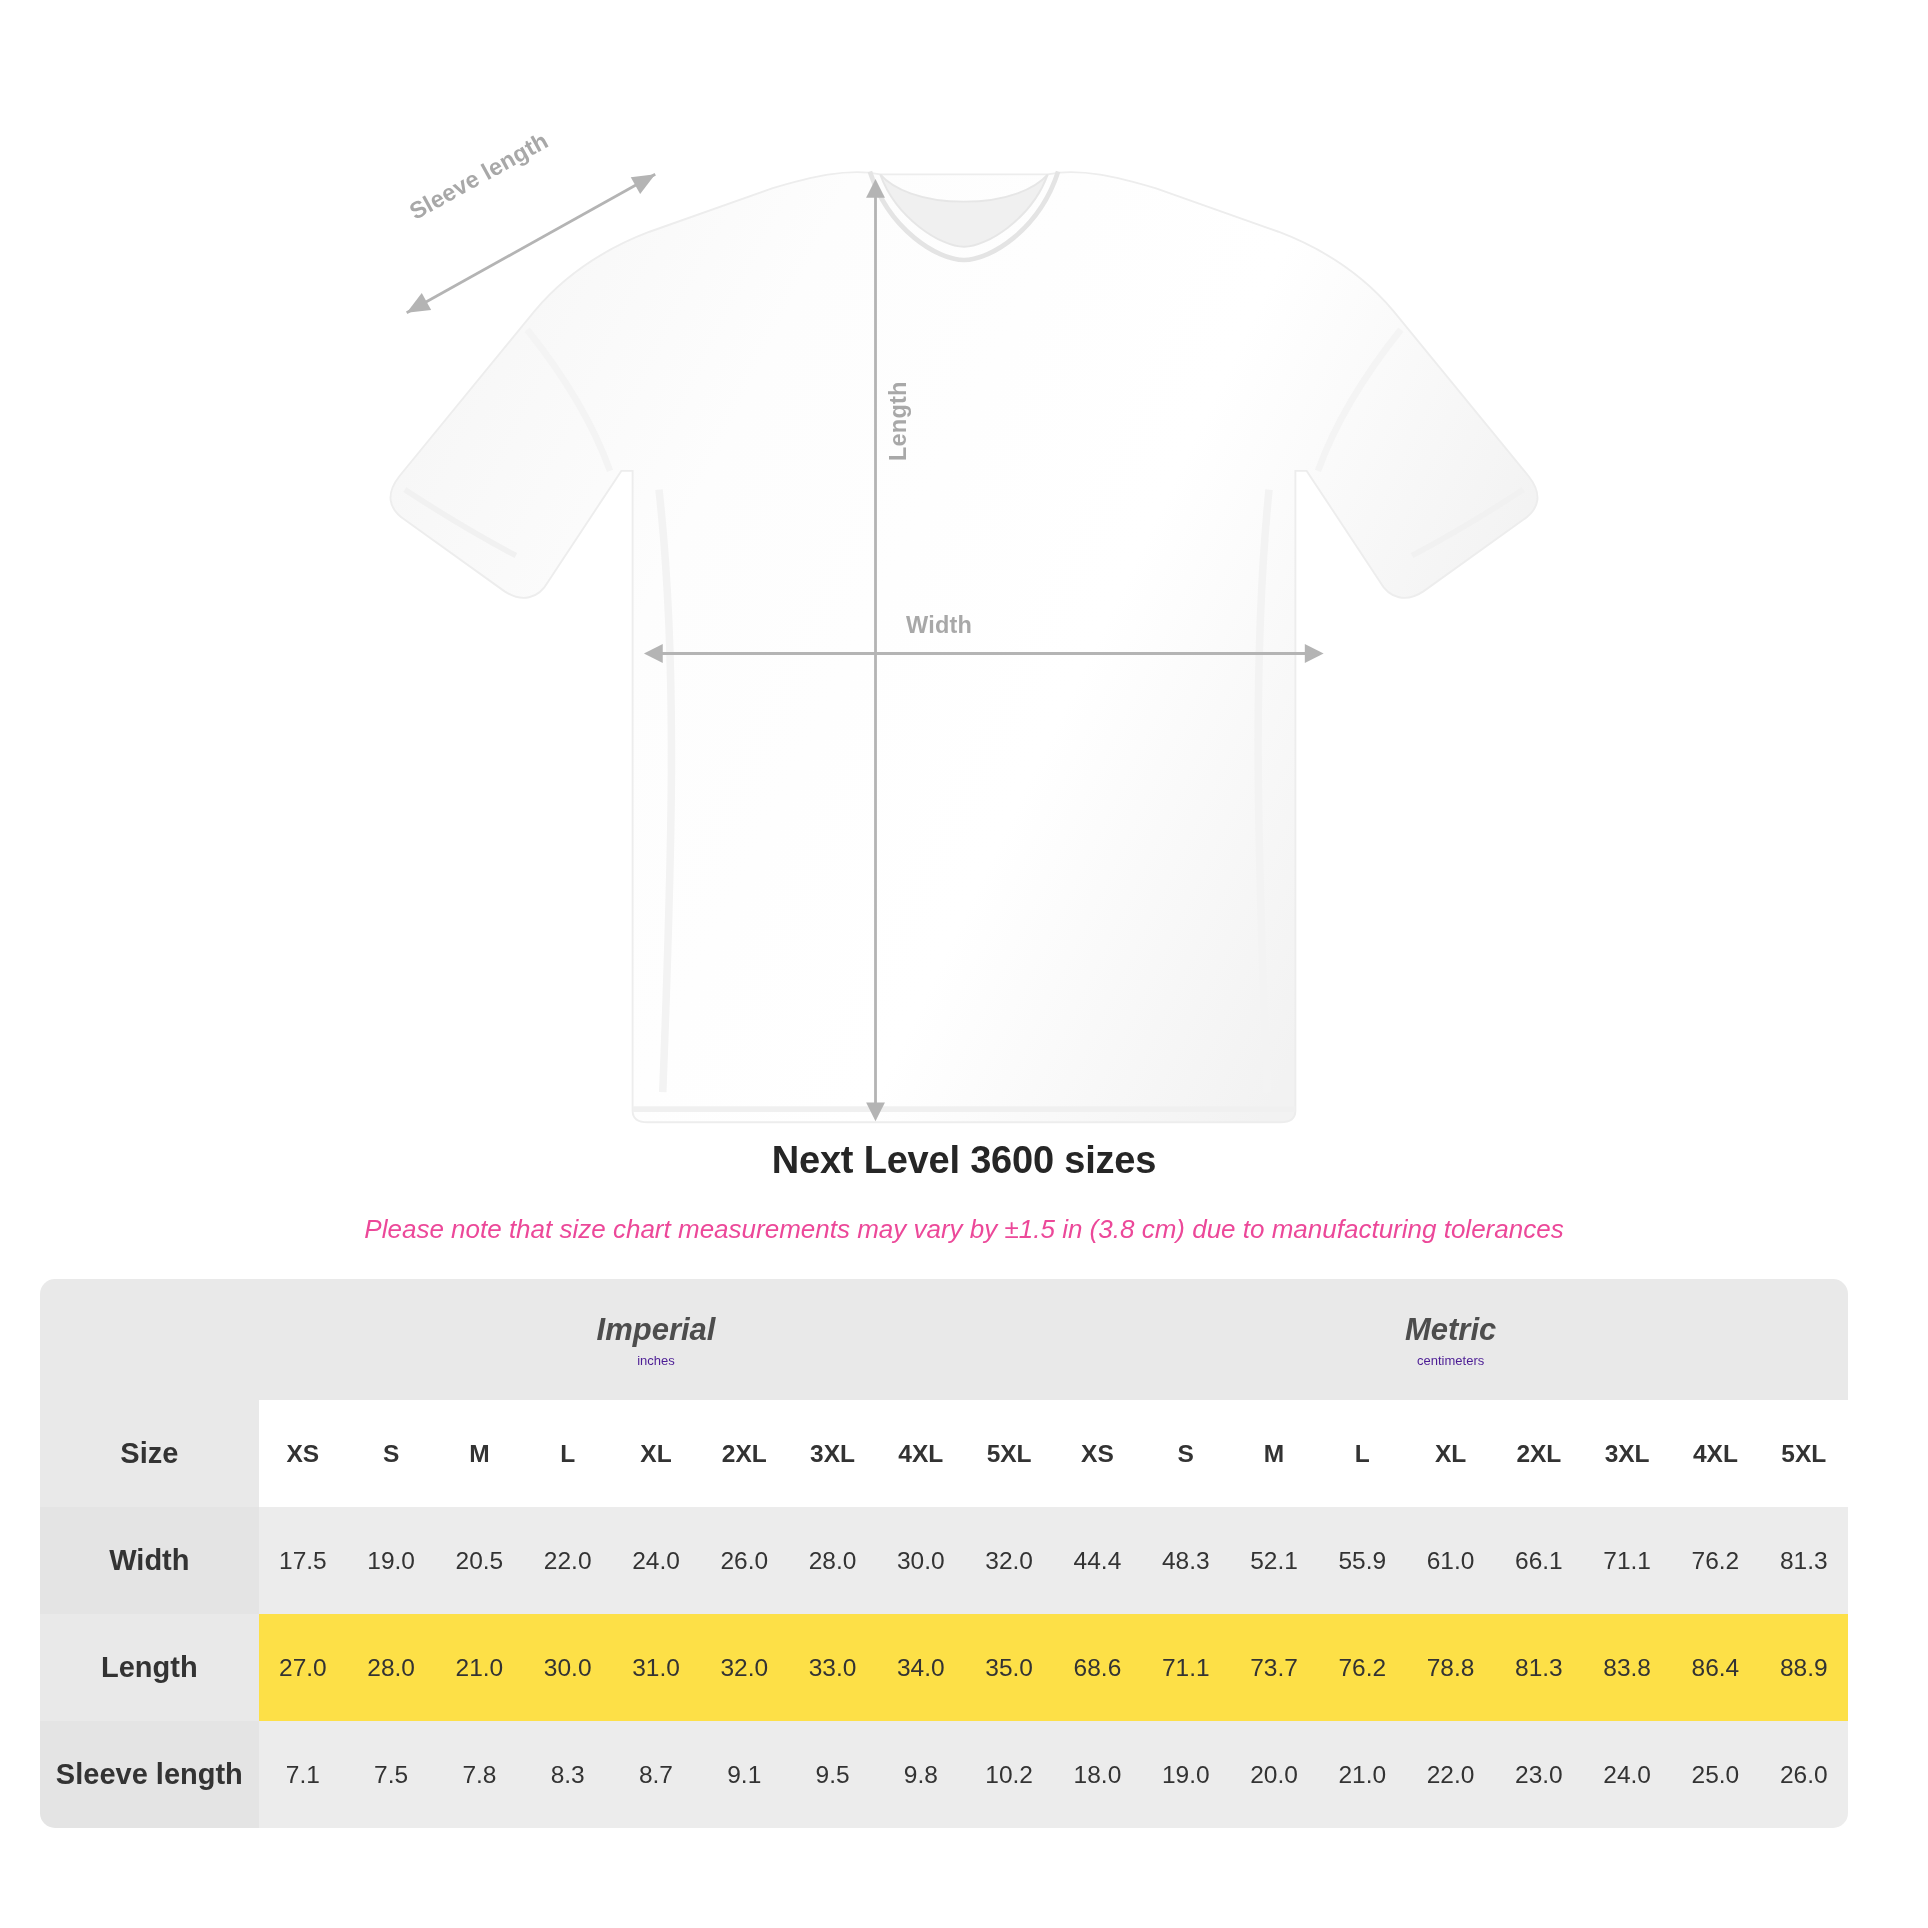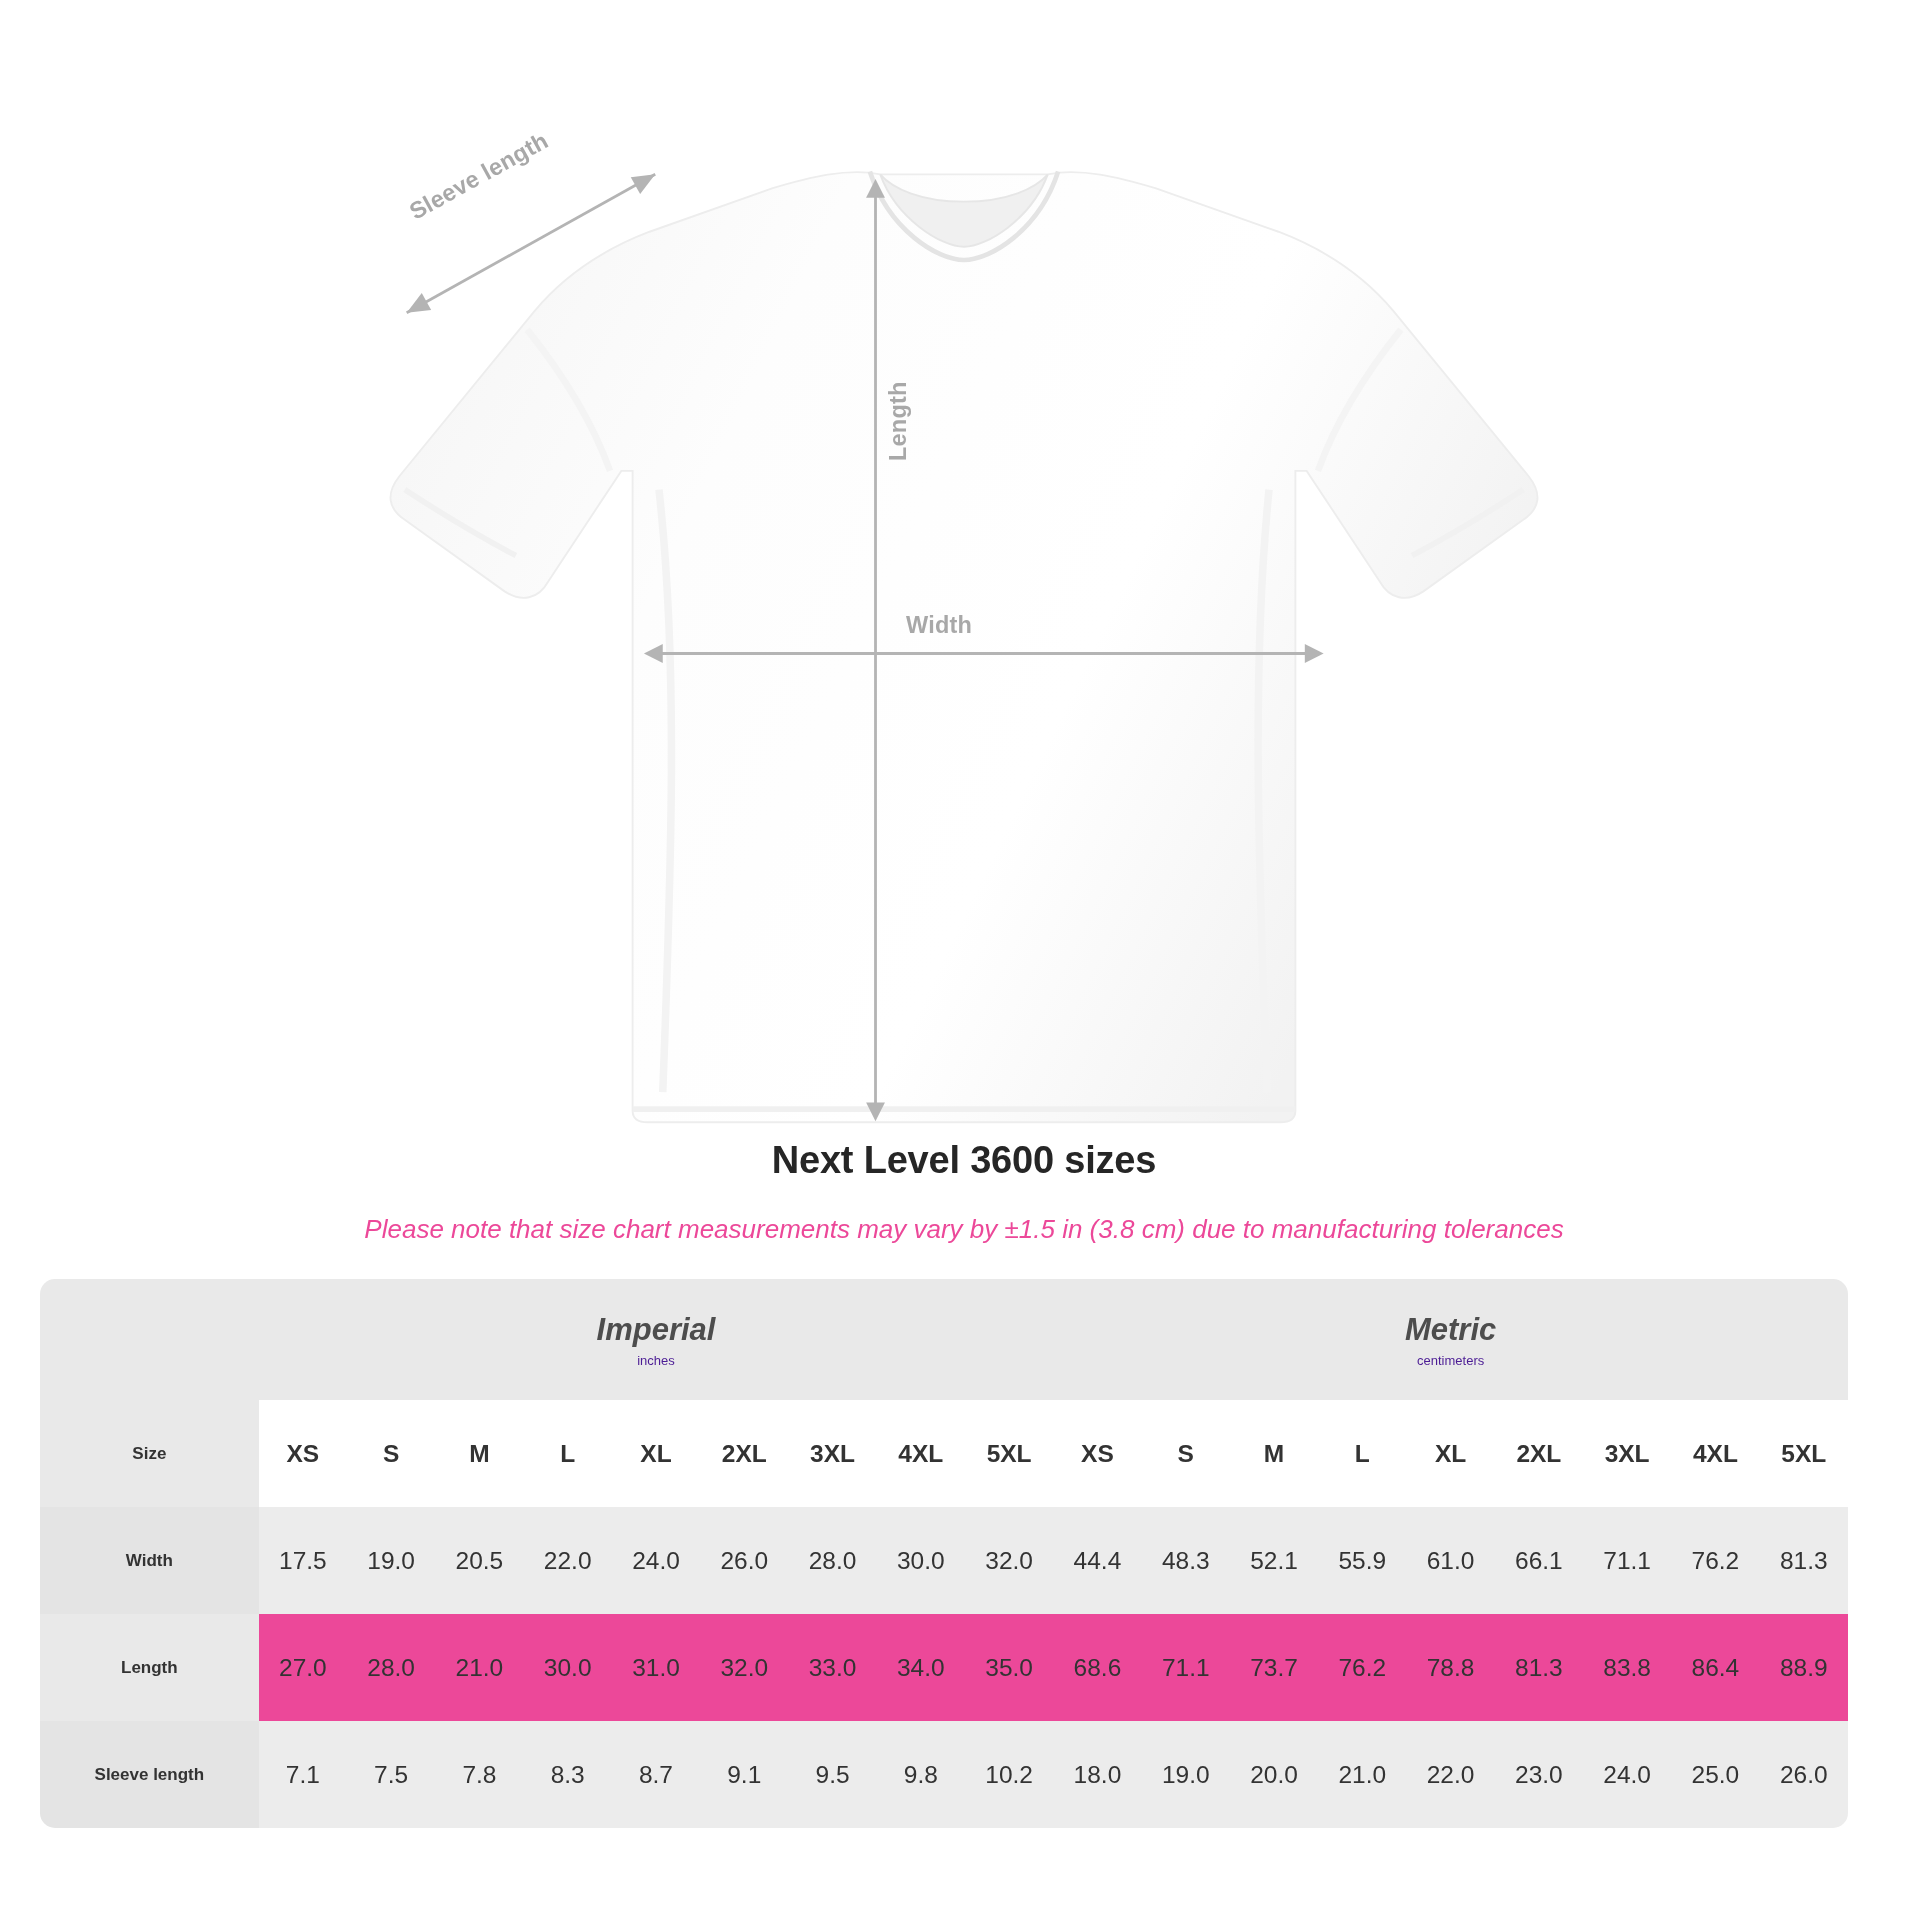--- a/index.html
+++ b/index.html
@@ -111,21 +111,21 @@
     margin-top: 5.6px;
   }
   .corner-cell {
     background: #e9e9e9;
   }
   .corner-cell.tl { border-top-left-radius: 15px; }
   .unit-head.tr { border-top-right-radius: 15px; }
 
   .row-label {
     background: #e9e9e9;
-    font-size: 17px;
+    font-size: 29px;
     font-weight: bold;
     color: #333333;
     text-align: center;
     vertical-align: middle;
     height: 107px;
   }
   .hdr-cell {
     background: #ffffff;
     font-size: 24.5px;
     font-weight: bold;
@@ -134,21 +134,21 @@
     vertical-align: middle;
     height: 107px;
   }
   .data-cell {
     font-size: 24.5px;
     color: #333333;
     text-align: center;
     vertical-align: middle;
     height: 107px;
   }
-  tr.row-white .data-cell { background: #ec4899; }
+  tr.row-white .data-cell { background: #fde047; }
   tr.row-grey .data-cell { background: #ececec; }
   tr.row-grey .row-label { background: #e4e4e4; }
 
   tr.last-row .row-label { border-bottom-left-radius: 15px; }
   tr.last-row td:last-child { border-bottom-right-radius: 15px; }
 </style>
 </head>
 <body>
 
 <div class="page">

